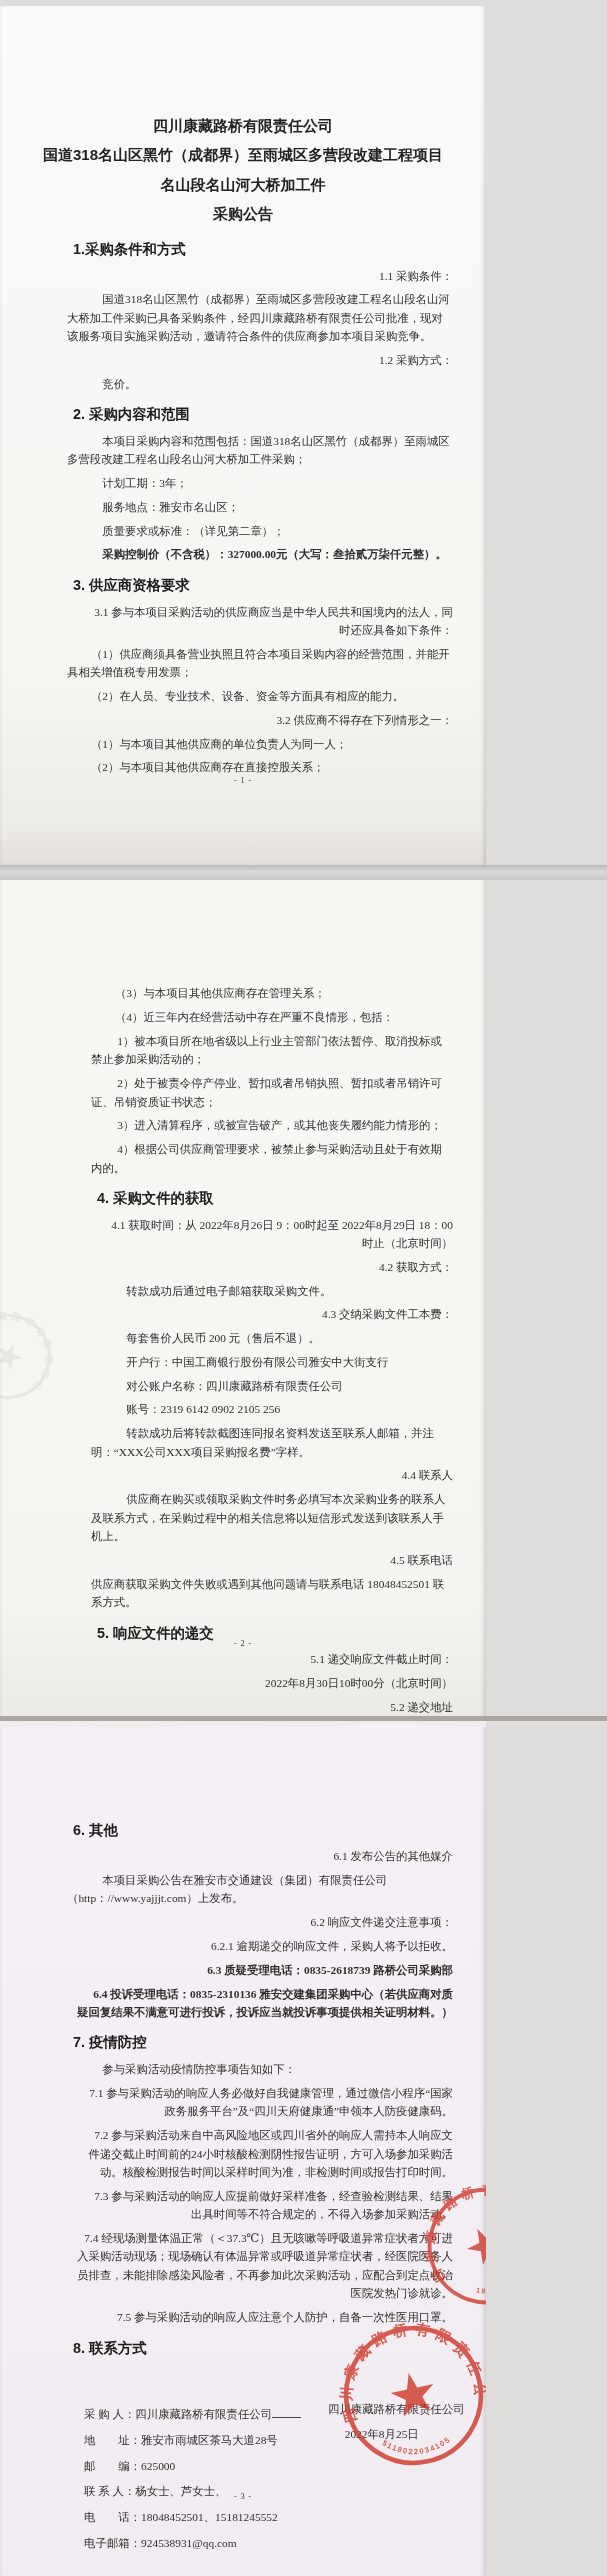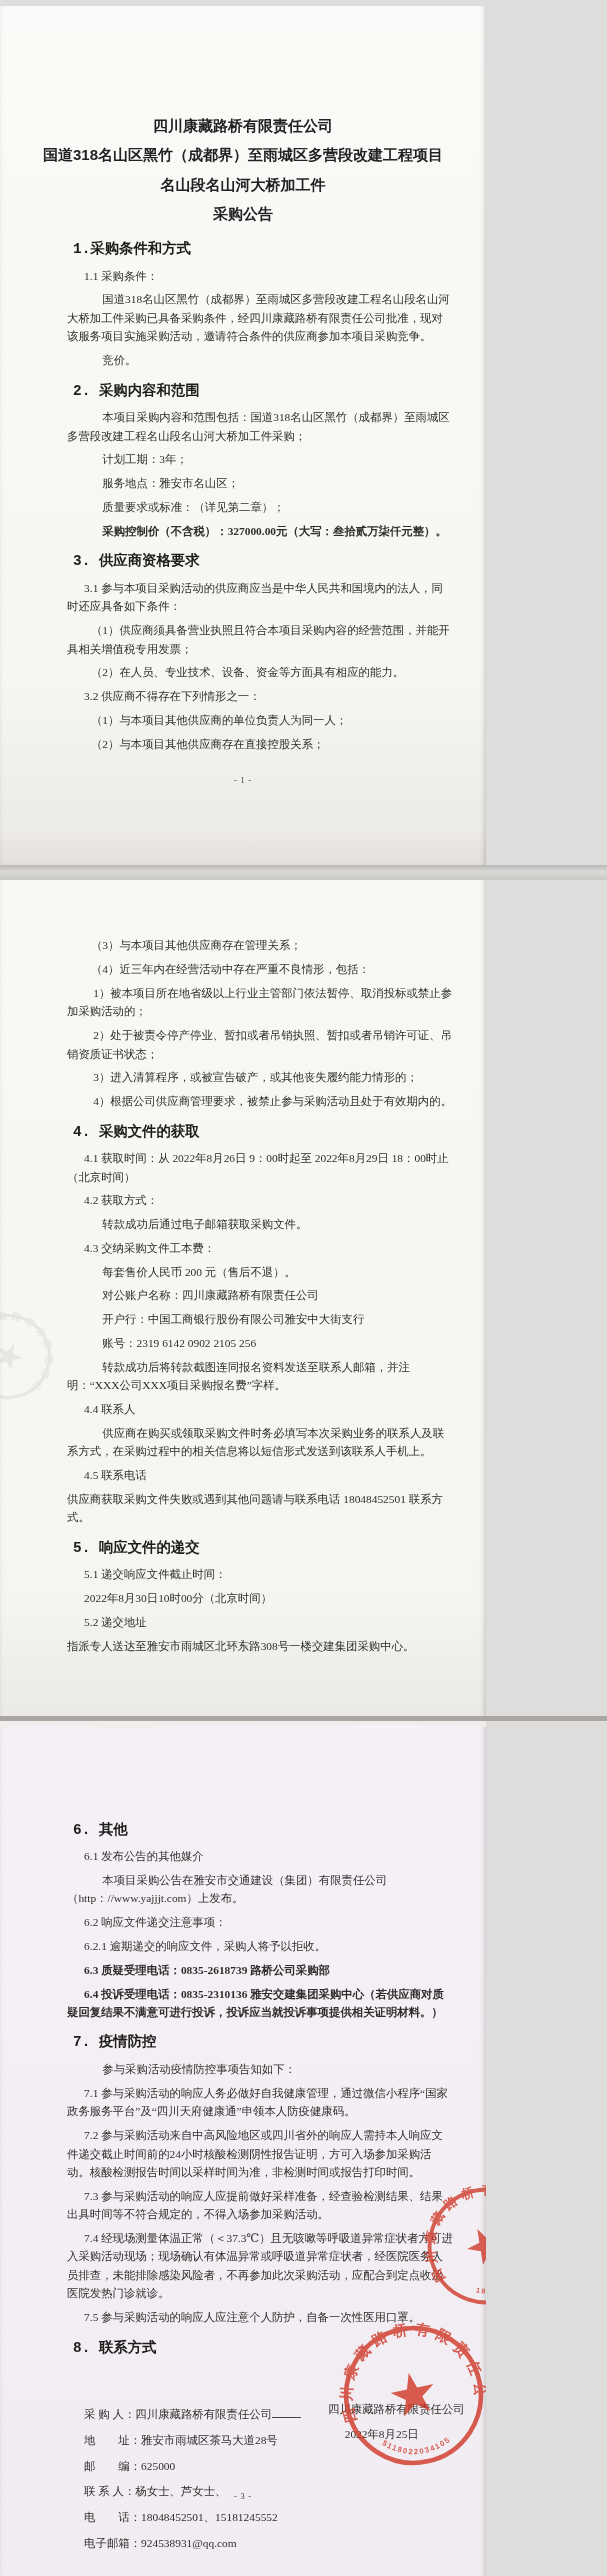--- a/index.html
+++ b/index.html
@@ -8,24 +8,24 @@
         box-shadow:inset -5.3px 0 6.8px -5.3px rgba(0,0,0,.28), inset 3px 0 4.6px -3.8px rgba(0,0,0,.15);}
   .page1{height:859px;margin-top:6px;background:linear-gradient(#fbfaf8 0%,#f7f6f3 78%,#edebe7 96%,#e3e0db 100%);}
   .gap1{height:15px;background:linear-gradient(#b9b8b6 0%,#dbdad8 45%,#c9c8c5 100%);}
   .page2{height:836px;background:linear-gradient(#f9f8f5 0%,#f6f5f2 85%,#eceae6 100%);}
   .gap2{height:4.6px;background:#aaa6a2;}
   .page3{height:855px;background:linear-gradient(#f6f1f6 0%,#f3eef3 60%,#f1ecf1 100%);}
   .tear{position:absolute;top:0;left:0;width:607px;height:10.6px;display:block;}
   .titles{padding-top:105px;text-align:center;font-family:"Liberation Sans","DejaVu Sans",sans-serif;
           font-weight:600;font-size:15px;line-height:1.95;color:#222;}
   .content{padding:0 33px 0 67px;font-size:11.4px;line-height:1.62;}
-  .sec-h{font-family:Liberation Mono, monospace;font-size:14.4px;font-weight:bold;
+  .sec-h{font-family:Liberation Sans, sans-serif;font-size:14.4px;font-weight:bold;
          color:#1d1d1b;margin:10px 0 5.3px 6px;}
   .content p{margin:5.3px 0;}
-  .i15{text-indent:1.5em;}
+  .i15{text-indent:1.5em;text-align:right;}
   .i2{text-indent:2.1em;}
   .i22{text-indent:2.3em;}
   .i3{text-indent:3.1em;}
   .b{font-weight:bold;font-family:Liberation Serif, serif;}
   .u{text-underline-offset:2.3px;}
   .pfoot{position:absolute;left:0;right:0;text-align:center;font-size:8.3px;color:#3a3a38;letter-spacing:0.8px;}
   .crow{margin:2.3px 0;line-height:1.8;}
   .blank{display:inline-block;width:29px;border-bottom:0.8px solid #444;height:1em;vertical-align:baseline;}
   .signature{position:absolute;left:328px;top:679px;font-size:11.4px;line-height:1.6;z-index:2;}
   .signature .sig-date{margin-top:6.8px;padding-left:16.7px;}
@@ -41,20 +41,21 @@
     <div class="titles">
       <div>四川康藏路桥有限责任公司</div>
       <div>国道318名山区黑竹（成都界）至雨城区多营段改建工程项目</div>
       <div>名山段名山河大桥加工件</div>
       <div>采购公告</div>
     </div>
     <div class="content">
       <div class="sec-h">1.采购条件和方式</div>
       <p class="i15">1.1 采购条件：</p>
       <p class="i3">国道318名山区黑竹（成都界）至雨城区多营段改建工程名山段名山河大桥加工件采购已具备采购条件，经四川康藏路桥有限责任公司批准，现对该服务项目实施采购活动，邀请符合条件的供应商参加本项目采购竞争。</p>
+      <p class="i15">1.2 采购方式：</p>
       <p class="i3">竞价。</p>
       <div class="sec-h">2. 采购内容和范围</div>
       <p class="i3">本项目采购内容和范围包括：国道318名山区黑竹（成都界）至雨城区多营段改建工程名山段名山河大桥加工件采购；</p>
       <p class="i3">计划工期：3年；</p>
       <p class="i3"><span>服务地点：</span><span class="u">雅安市名山区</span><span>；</span></p>
       <p class="i3">质量要求或标准：（详见第二章）；</p>
       <p class="i3 b">采购控制价（不含税）：327000.00元（大写：叁拾贰万柒仟元整）。</p>
       <div class="sec-h">3. 供应商资格要求</div>
       <p class="i15">3.1 参与本项目采购活动的供应商应当是中华人民共和国境内的法人，同时还应具备如下条件：</p>
       <p class="i2">（1）供应商须具备营业执照且符合本项目采购内容的经营范围，并能开具相关增值税专用发票；</p>
@@ -69,35 +70,35 @@
       <circle cx="100" cy="100" r="88" fill="none" stroke="#8e8d8b" stroke-width="6"></circle>
       <path d="M100,70 L106.8,90.7 L128.5,90.7 L110.9,103.6 L117.6,124.3 L100,111.5 L82.4,124.3 L89.1,103.6 L71.5,90.7 L93.2,90.7 Z" fill="#8e8d8b"></path>
       <path id="sG-arc" d="M 27,136 A 81,81 0 1 1 173,136" fill="none"></path>
       <text font-size="20" letter-spacing="9" fill="#8e8d8b"><textPath href="#sG-arc" startOffset="6%">四川康藏路桥有限责任公司</textPath></text>
     </svg>
   </div>
 
   <div class="gap1"></div>
 
   <div class="page page2">
-    <div class="content" style="padding-top:51px;">
+    <div class="content" style="padding-top:99px;margin-left:24px;">
       <p class="i2">（3）与本项目其他供应商存在管理关系；</p>
       <p class="i2">（4）近三年内在经营活动中存在严重不良情形，包括：</p>
       <p class="i22">1）被本项目所在地省级以上行业主管部门依法暂停、取消投标或禁止参加采购活动的；</p>
       <p class="i22">2）处于被责令停产停业、暂扣或者吊销执照、暂扣或者吊销许可证、吊销资质证书状态；</p>
       <p class="i22">3）进入清算程序，或被宣告破产，或其他丧失履约能力情形的；</p>
       <p class="i22">4）根据公司供应商管理要求，被禁止参与采购活动且处于有效期内的。</p>
       <div class="sec-h">4. 采购文件的获取</div>
       <p class="i15"><span>4.1 获取时间：从 </span><span class="u">2022年8月26日</span><span> 9：00时起至 </span><span class="u">2022年8月29日</span><span> 18：00时止（北京时间）</span></p>
       <p class="i15">4.2 获取方式：</p>
       <p class="i3">转款成功后通过电子邮箱获取采购文件。</p>
       <p class="i15">4.3 交纳采购文件工本费：</p>
       <p class="i3"><span>每套售价人民币 </span><span class="u">200</span><span> 元（售后不退）。</span></p>
+      <p class="i3">开户行：中国工商银行股份有限公司雅安中大街支行</p>
       <p class="i3">对公账户名称：四川康藏路桥有限责任公司</p>
-      <p class="i3">开户行：中国工商银行股份有限公司雅安中大街支行</p>
       <p class="i3">账号：2319 6142 0902 2105 256</p>
       <p class="i3">转款成功后将转款截图连同报名资料发送至联系人邮箱，并注明：“XXX公司XXX项目采购报名费”字样。</p>
       <p class="i15">4.4 联系人</p>
       <p class="i3">供应商在购买或领取采购文件时务必填写本次采购业务的联系人及联系方式，在采购过程中的相关信息将以短信形式发送到该联系人手机上。</p>
       <p class="i15">4.5 联系电话</p>
       <p><span>供应商获取采购文件失败或遇到其他问题请与联系电话 </span><span class="u">18048452501</span><span> 联系方式。</span></p>
       <div class="sec-h">5. 响应文件的递交</div>
       <p class="i15">5.1 递交响应文件截止时间：</p>
       <p class="i15 u">2022年8月30日10时00分（北京时间）</p>
       <p class="i15">5.2 递交地址</p>

